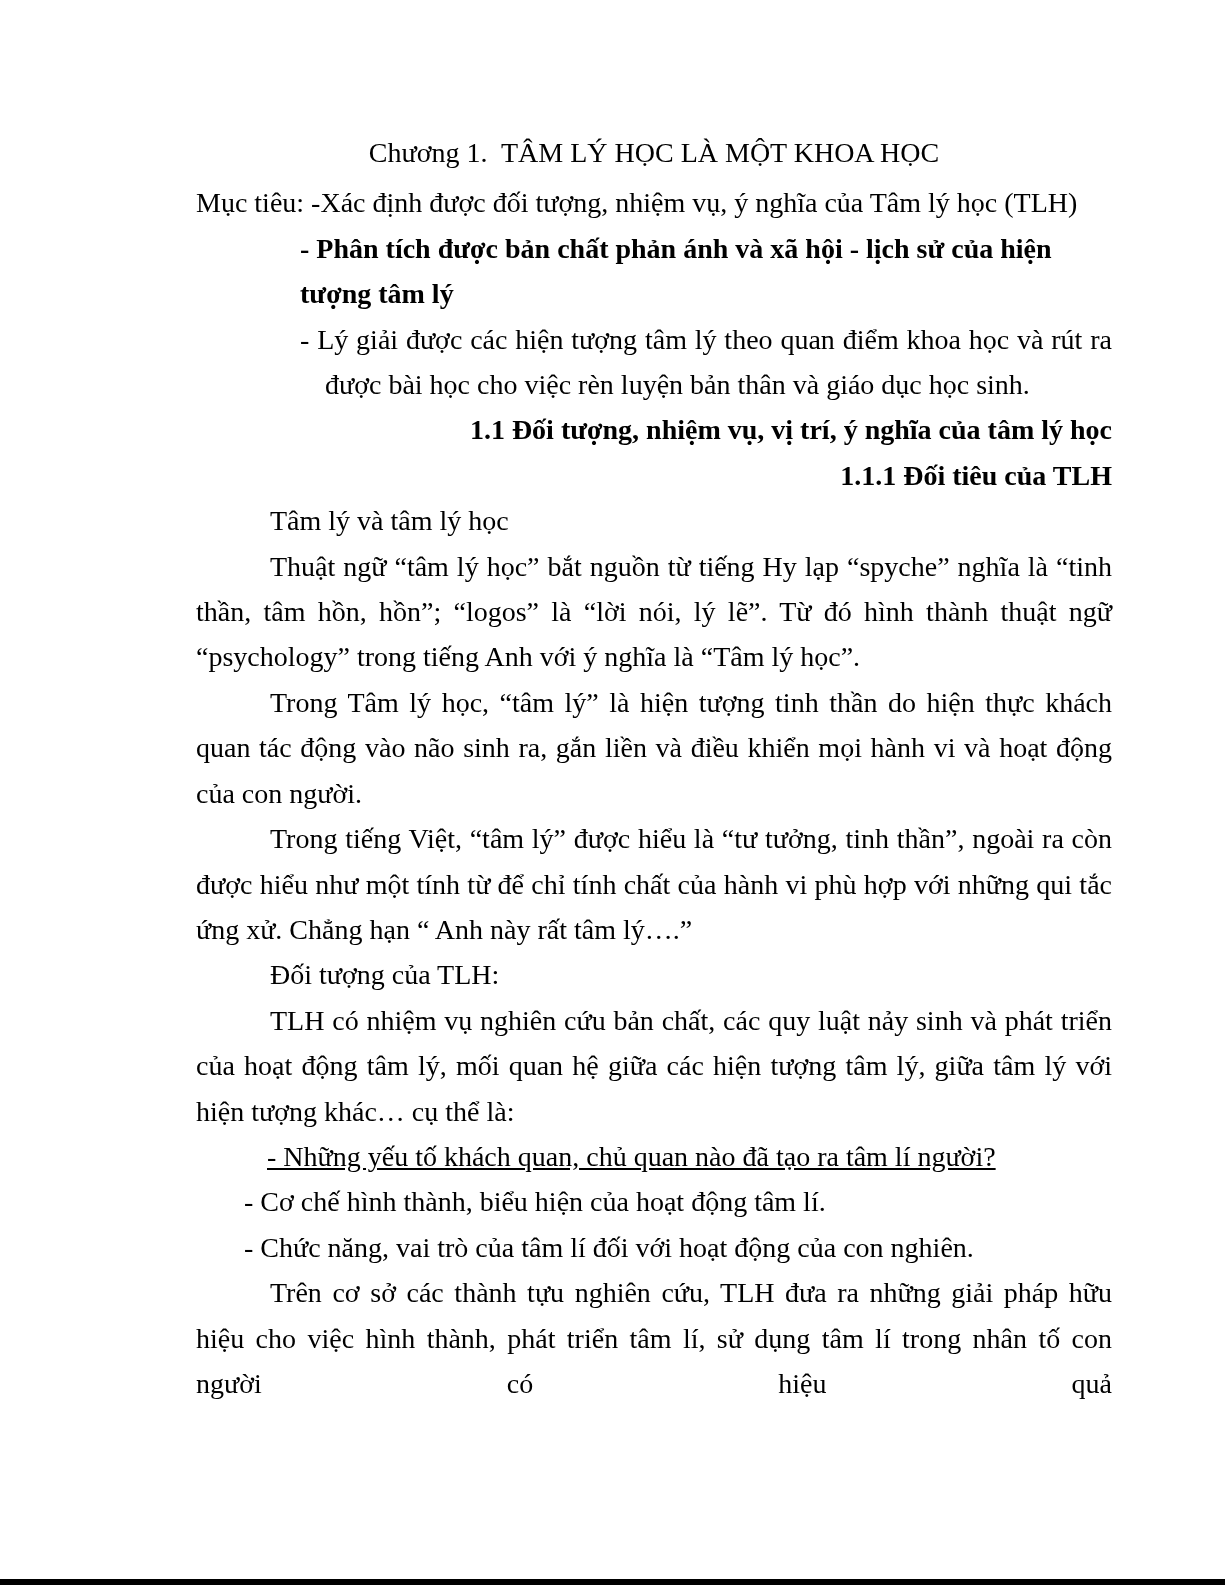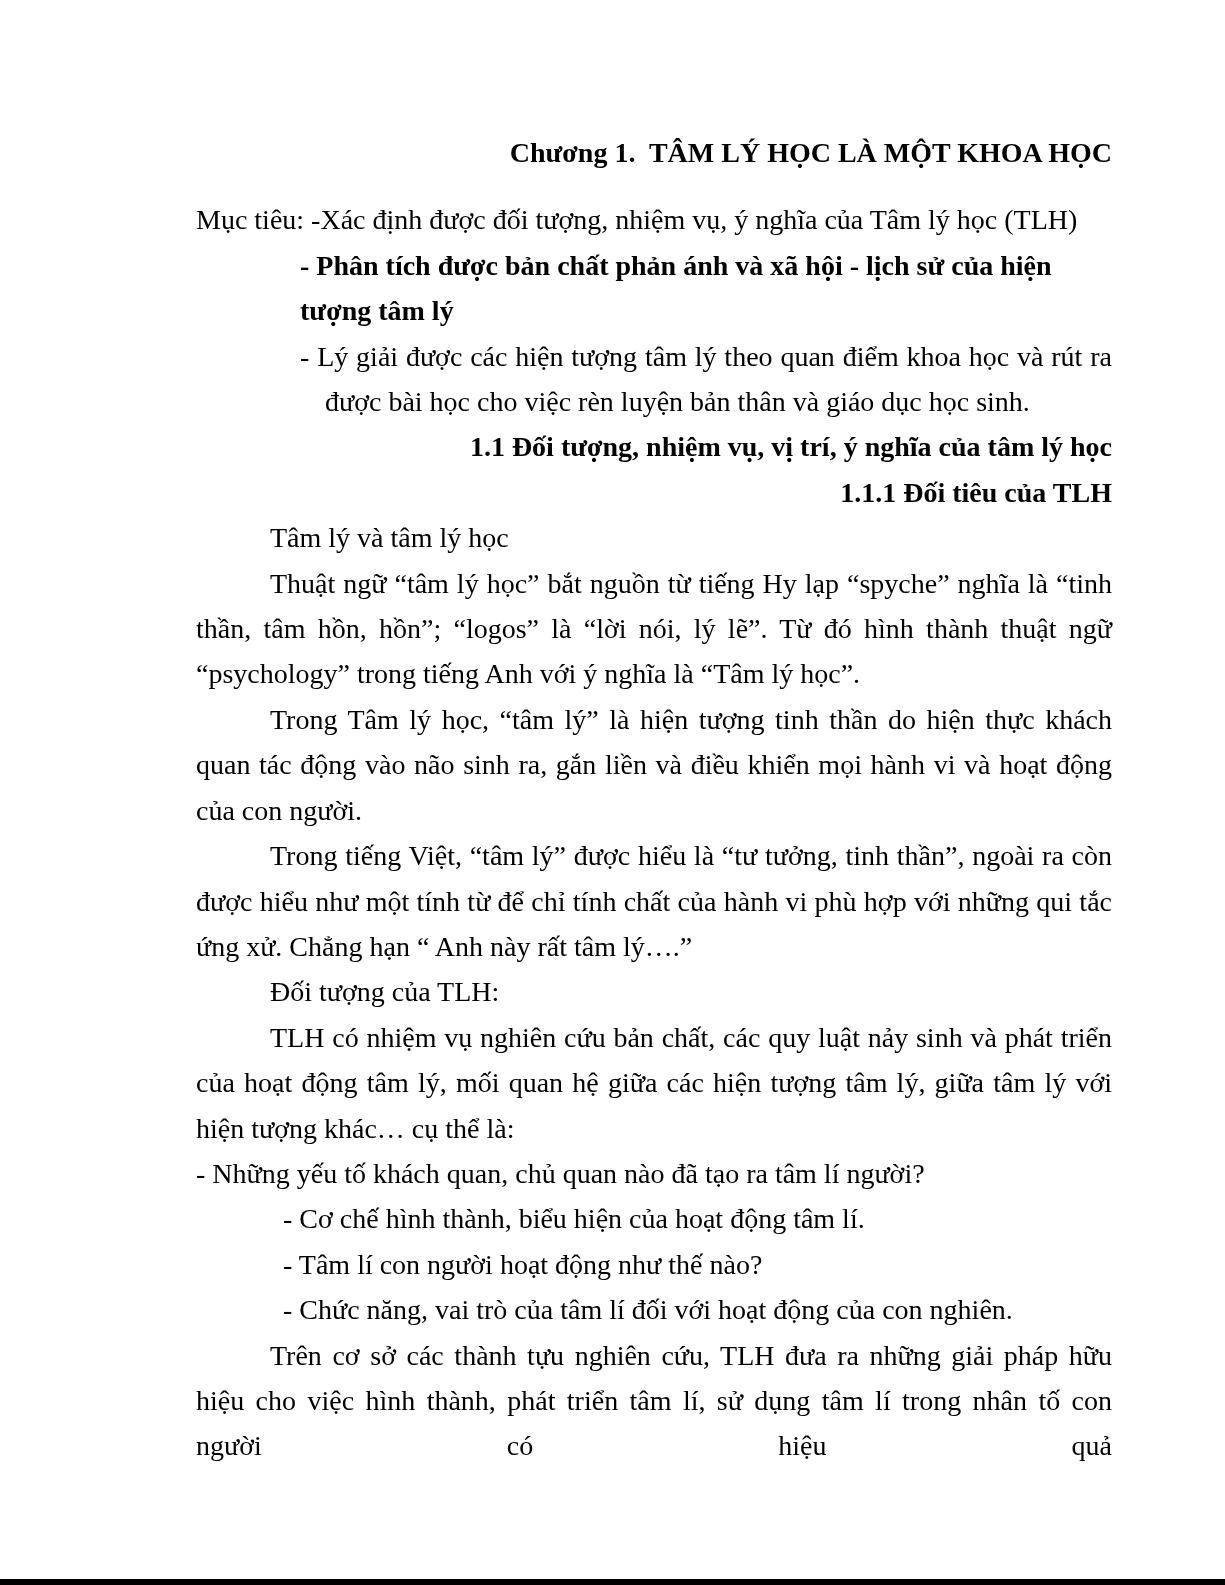--- a/index.html
+++ b/index.html
@@ -20,24 +20,24 @@
     padding: 130px 113px 0 196px;
     width: 916px;
   }
   .para {
     margin: 0;
     font-size: 28px;
     line-height: 45.4px;
     font-weight: normal;
   }
   .title {
-    font-weight: bold;
-    text-align: right;
+    font-weight: normal;
+    text-align: center;
     white-space: pre-wrap;
-    margin-bottom: 22px;
+    margin-bottom: 5px;
   }
   .heading {
     font-weight: bold;
     text-align: right;
   }
   .flush { }
   .bullet-1 {
     margin-left: 104px;
     font-weight: bold;
   }
@@ -52,23 +52,25 @@
   .indent-just {
     text-indent: 74px;
     text-align: justify;
   }
   .indent-just-last {
     text-indent: 74px;
     text-align: justify;
     text-align-last: justify;
   }
   .bullet-2 {
-    margin-left: 87px;
+    margin-left: 48px;
   }
   .bullet-2-sp {
+    margin-left: 71px;
+    text-decoration: underline;
   }
   .bottom-bar {
     position: absolute;
     left: 0;
     top: 1579px;
     width: 1225px;
     height: 6px;
     background: #000000;
   }
 </style>
@@ -86,20 +88,19 @@
       <p class="para heading">1.1 Đối tượng, nhiệm vụ, vị trí, ý nghĩa của tâm lý học</p>
       <p class="para heading">1.1.1 Đối tiêu của TLH</p>
       <p class="para indent">Tâm lý và tâm lý học</p>
       <p class="para indent-just">Thuật ngữ “tâm lý học” bắt nguồn từ tiếng Hy lạp “spyche” nghĩa là “tinh thần, tâm hồn, hồn”; “logos” là “lời nói, lý lẽ”. Từ đó hình thành thuật ngữ “psychology” trong tiếng Anh với ý nghĩa là “Tâm lý học”.</p>
       <p class="para indent-just">Trong Tâm lý học, “tâm lý” là hiện tượng tinh thần do hiện thực khách quan tác động vào não sinh ra, gắn liền và điều khiển mọi hành vi và hoạt động của con người.</p>
       <p class="para indent-just">Trong tiếng Việt, “tâm lý” được hiểu là “tư tưởng, tinh thần”, ngoài ra còn được hiểu như một tính từ để chỉ tính chất của hành vi phù hợp với những qui tắc ứng xử. Chẳng hạn “ Anh này rất tâm lý….”</p>
       <p class="para indent">Đối tượng của TLH:</p>
       <p class="para indent-just">TLH có nhiệm vụ nghiên cứu bản chất, các quy luật nảy sinh và phát triển của hoạt động tâm lý, mối quan hệ giữa các hiện tượng tâm lý, giữa tâm lý với hiện tượng khác… cụ thể là:</p>
       <p class="para bullet-2-sp">- Những yếu tố khách quan, chủ quan nào đã tạo ra tâm lí người?</p>
       <p class="para bullet-2">- Cơ chế hình thành, biểu hiện của hoạt động tâm lí.</p>
-      <p class="para bullet-2">- Tâm lí con người hoạt động như thế nào?</p>
       <p class="para bullet-2">- Chức năng, vai trò của tâm lí đối với hoạt động của con nghiên.</p>
       <p class="para indent-just-last">Trên cơ sở các thành tựu nghiên cứu, TLH đưa ra những giải pháp hữu  hiệu cho việc hình thành, phát triển tâm lí, sử dụng tâm lí trong nhân tố con người có hiệu quả</p>
     </div>
 
 </div>
 
 <div class="bottom-bar"></div>
 
 </body></html>

